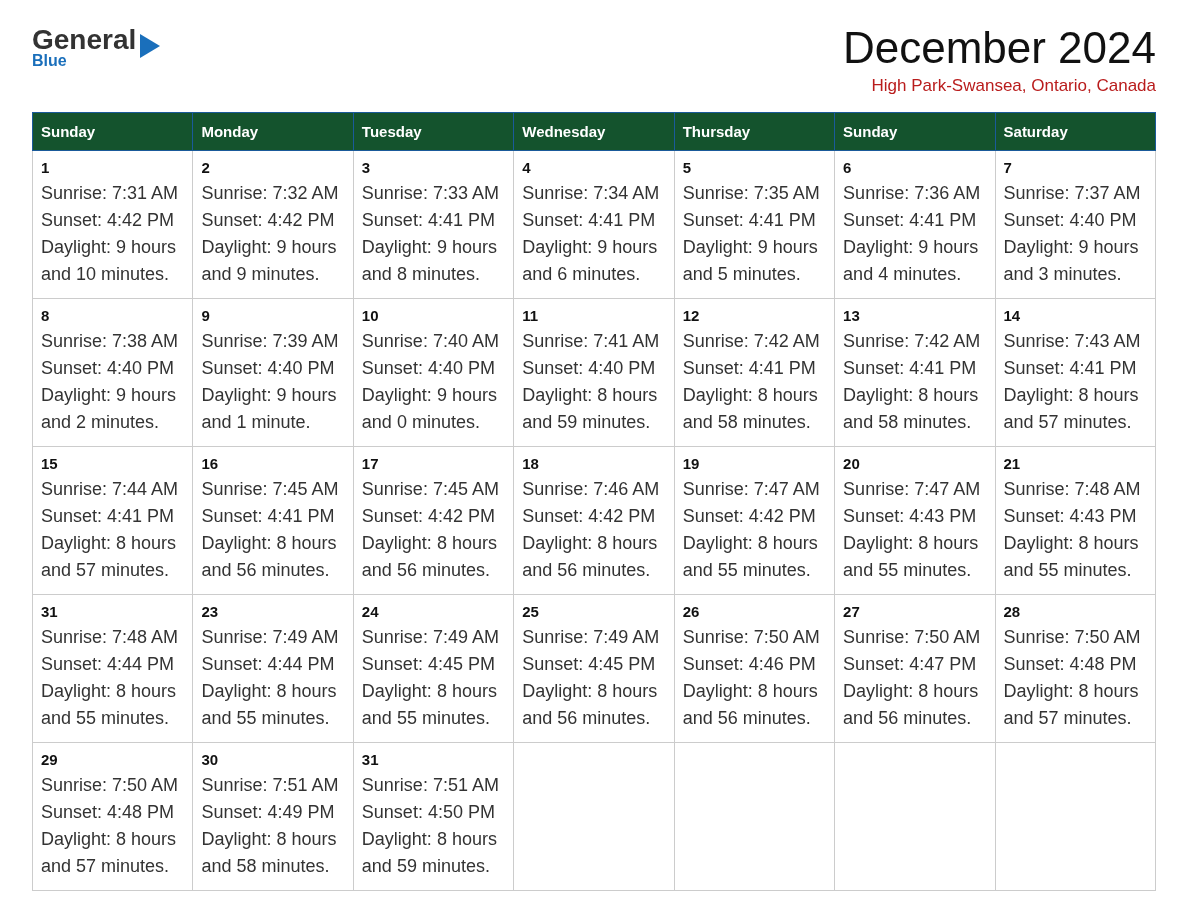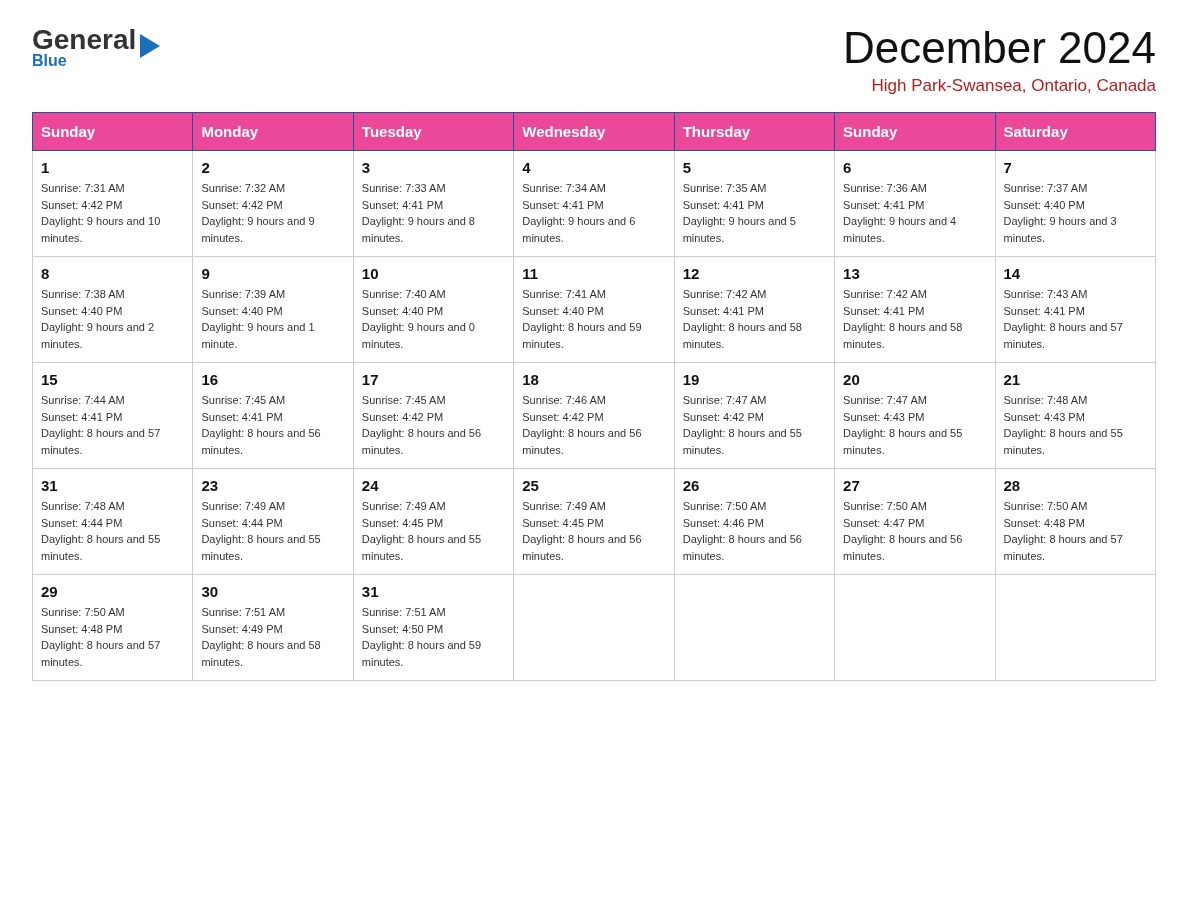--- a/index.html
+++ b/index.html
@@ -58,21 +58,21 @@
       font-size: 17px;
       color: #b91c1c;
       margin-top: 4px;
     }
     .calendar-table {
       width: 100%;
       border-collapse: collapse;
       margin-top: 8px;
     }
     .calendar-table thead tr {
-      background-color: #ec4899;
+      background-color: #14532d;
     }
     .calendar-table thead th {
       color: #fff;
       font-size: 15px;
       font-weight: bold;
       padding: 10px 8px;
       text-align: left;
       border: 1px solid #1a5a9a;
     }
     .calendar-table tbody td {
@@ -87,21 +87,21 @@
     .calendar-table tbody tr {
       background: #fff;
     }
     .day-number {
       font-size: 15px;
       font-weight: bold;
       color: #111;
       margin-bottom: 4px;
     }
     .day-info {
-      font-size: 11px;
+      font-size: 18px;
       color: #333;
       line-height: 1.5;
     }
     .empty-cell {
       background: #fff;
     }
     .row-divider td {
       border-top: 2px solid #2e74b5;
     }
   </style>

